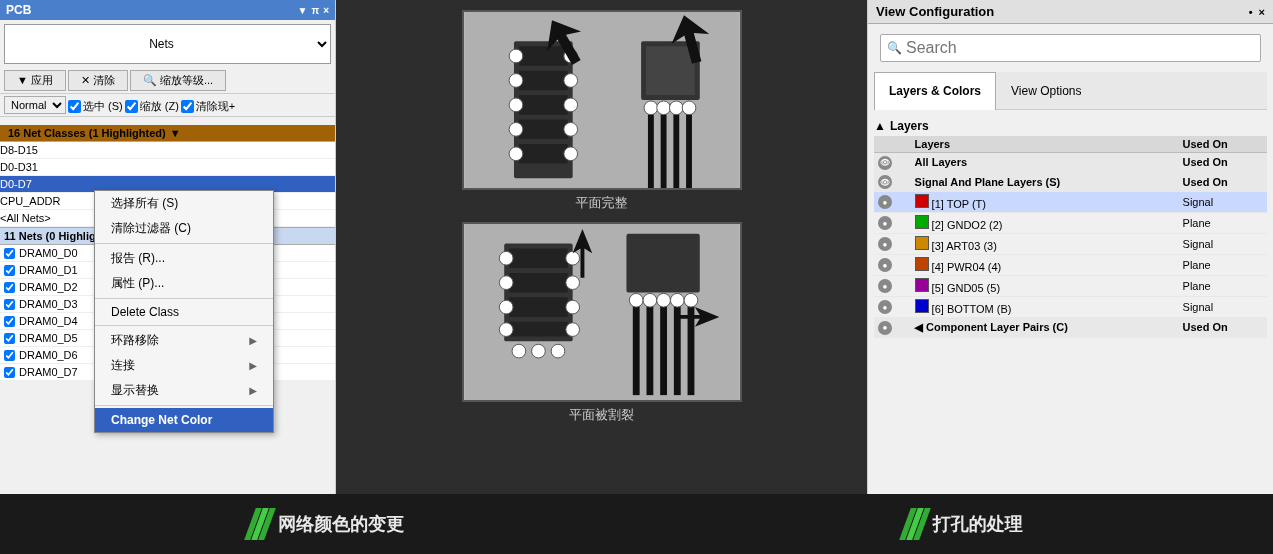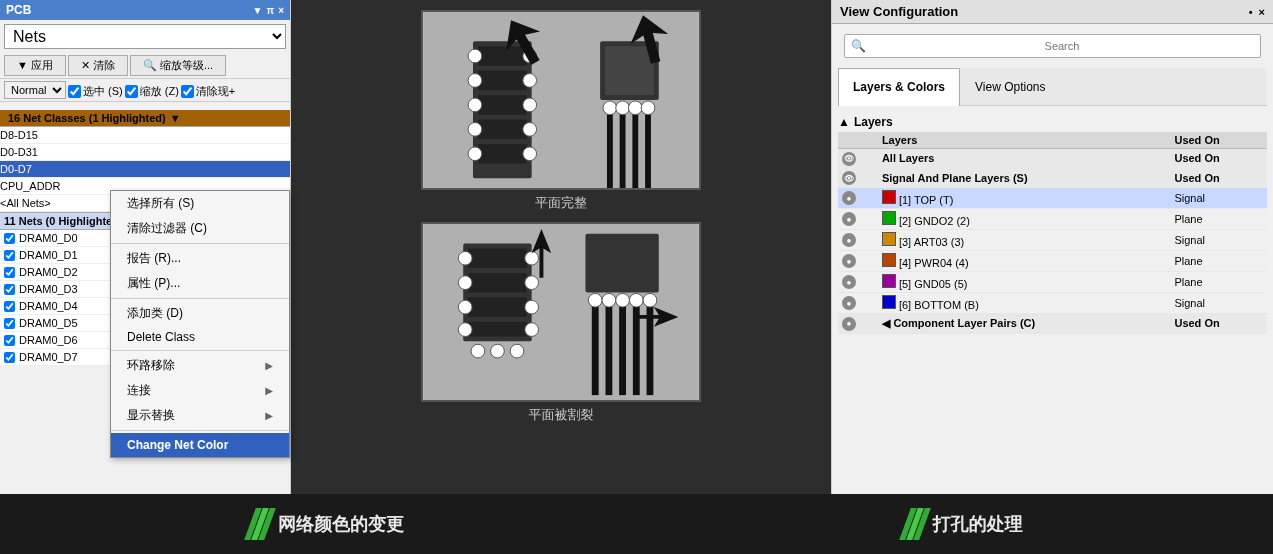--- a/index.html
+++ b/index.html
@@ -14,21 +14,21 @@
     }
 
     .main-content {
       display: flex;
       flex: 1;
       background: #2a2a2a;
     }
 
     
     .left-panel {
-      width: 291px;
+      width: 336px;
       background: #f0f0f0;
       border-right: 1px solid #ccc;
       display: flex;
       flex-direction: column;
       position: relative;
     }
 
     .panel-titlebar {
       background: #4a7fcb;
       color: white;
@@ -51,24 +51,25 @@
       color: white;
     }
 
     .panel-dropdown-row {
       padding: 4px 4px;
       background: #f0f0f0;
     }
 
     .panel-dropdown {
       width: 100%;
-      font-size: 16px;
-      padding: 2px 4px;
+      font-size: 12px;
+      padding: 11px 4px;
       border: 1px solid #999;
       background: white;
+      text-align: center;
     }
 
     .panel-toolbar {
       display: flex;
       gap: 2px;
       padding: 2px 4px;
       background: #f0f0f0;
       border-bottom: 1px solid #ccc;
     }
 
@@ -154,21 +155,21 @@
 
     .nets-sub-item input[type="checkbox"] {
       width: 11px;
       height: 11px;
     }
 
     
     .context-menu {
       position: absolute;
       top: 190px;
-      left: 110px;
+      left: 94px;
       background: #f5f5f5;
       border: 1px solid #888;
       box-shadow: 2px 2px 6px rgba(0,0,0,0.3);
       z-index: 100;
       min-width: 180px;
       font-size: 12px;
     }
 
     .ctx-item {
       padding: 4px 16px;
@@ -224,21 +225,21 @@
       color: #ccc;
       font-size: 13px;
       font-family: 'SimSun', serif;
     }
 
     
     .pcb-svg { width: 100%; height: 100%; }
 
     
     .right-panel {
-      width: 442px;
+      width: 406px;
       background: #f0f0f0;
       border-left: 1px solid #ccc;
       display: flex;
       flex-direction: column;
     }
 
     .view-config-titlebar {
       background: #e0e0e0;
       border-bottom: 1px solid #aaa;
       padding: 4px 8px;
@@ -262,24 +263,23 @@
       margin: 6px;
       border: 1px solid #aaa;
       border-radius: 2px;
     }
 
     .search-icon-span { color: #888; margin-right: 4px; font-size: 12px; }
 
     .search-input {
       border: none;
       outline: none;
-      font-size: 11px;
+      font-size: 16px;
       flex: 1;
       background: transparent;
-      text-align: center;
     }
 
     .tab-row {
       display: flex;
       border-bottom: 1px solid #ccc;
       background: #e8e8e8;
       margin: 0 6px;
     }
 
     .tab-btn {
@@ -496,21 +496,20 @@
         </div>
     </div>
 
     <div class="context-menu">
       <div class="ctx-item">选择所有 (S)</div>
       <div class="ctx-item">清除过滤器 (C)</div>
       <div class="ctx-separator"></div>
       <div class="ctx-item">报告 (R)...</div>
       <div class="ctx-item">属性 (P)...</div>
       <div class="ctx-separator"></div>
-      <div class="ctx-item">添加类 (D)</div>
       <div class="ctx-item">Delete Class</div>
       <div class="ctx-separator"></div>
       <div class="ctx-item">环路移除 <span class="ctx-arrow">▶</span></div>
       <div class="ctx-item">连接 <span class="ctx-arrow">▶</span></div>
       <div class="ctx-item">显示替换 <span class="ctx-arrow">▶</span></div>
       <div class="ctx-separator"></div>
       <div class="ctx-change-net">Change Net Color</div>
     </div>
   </div>
 

